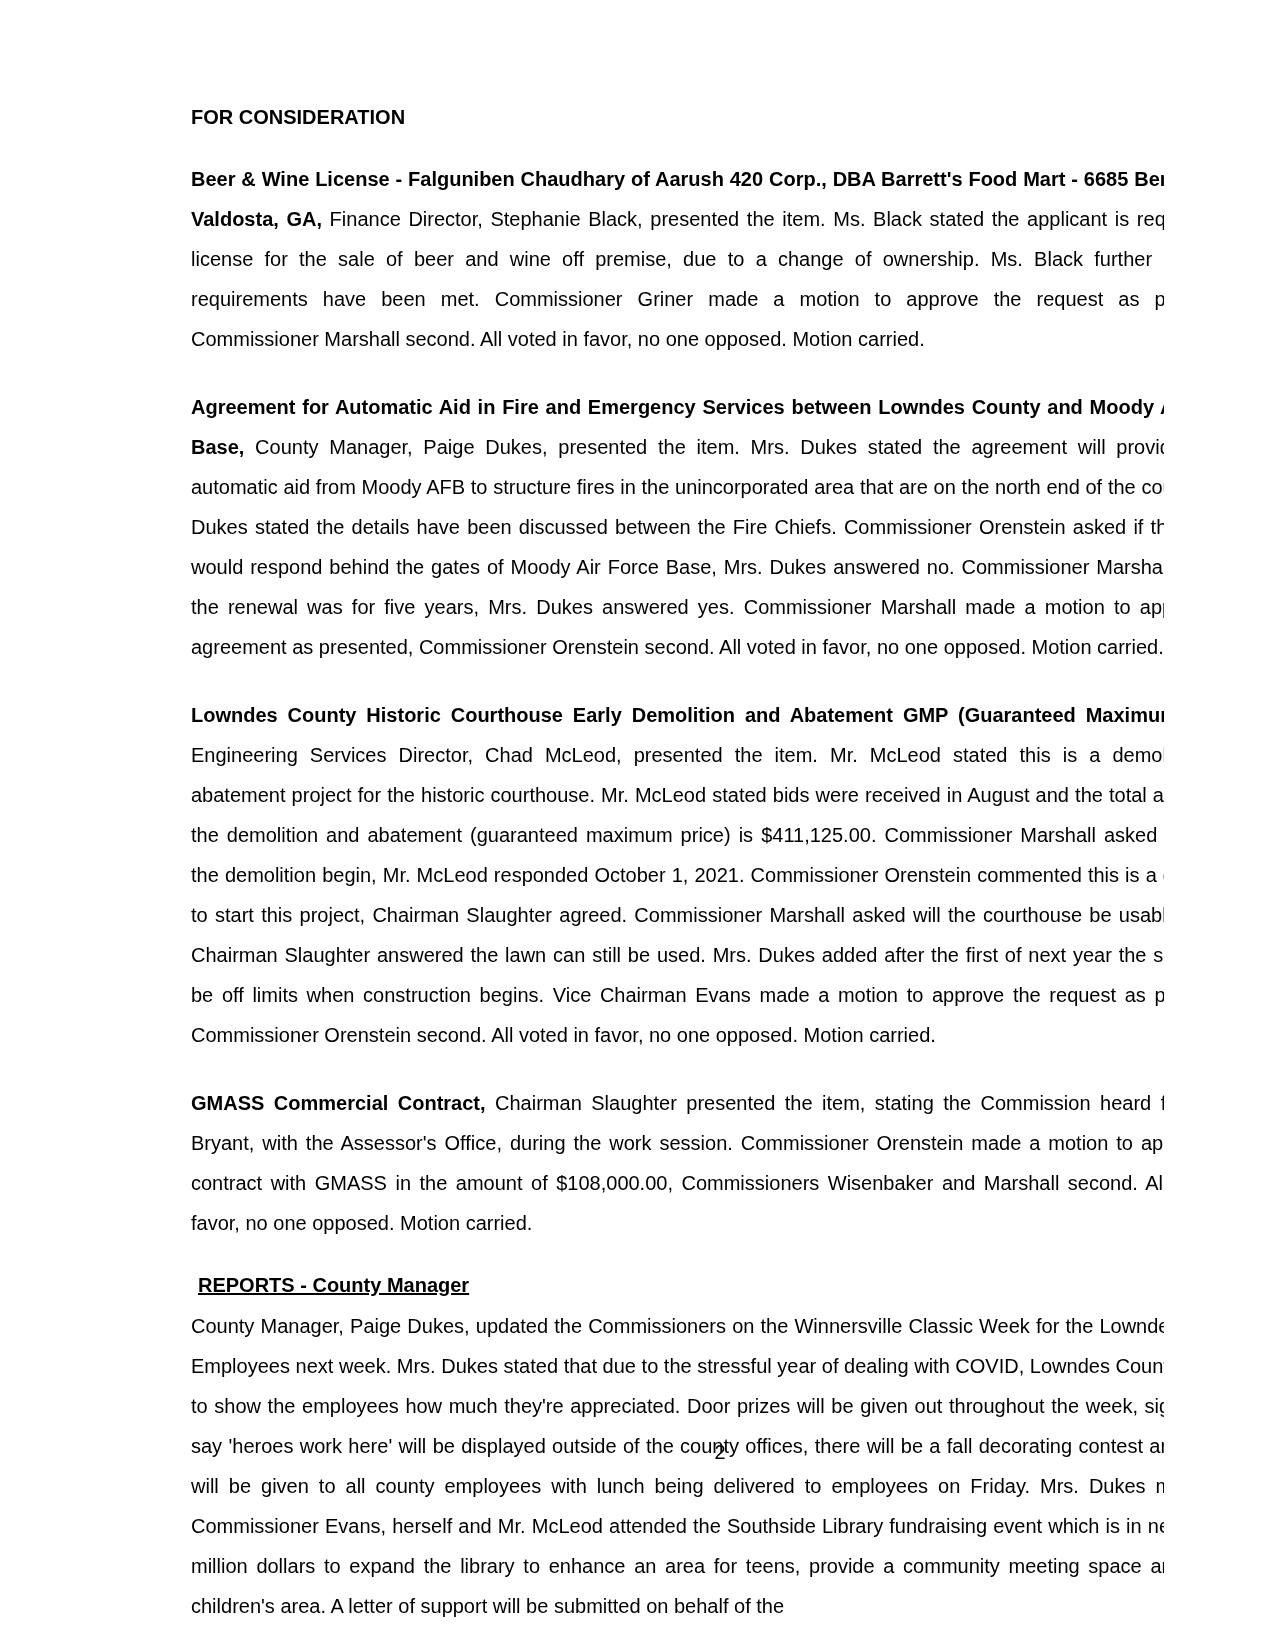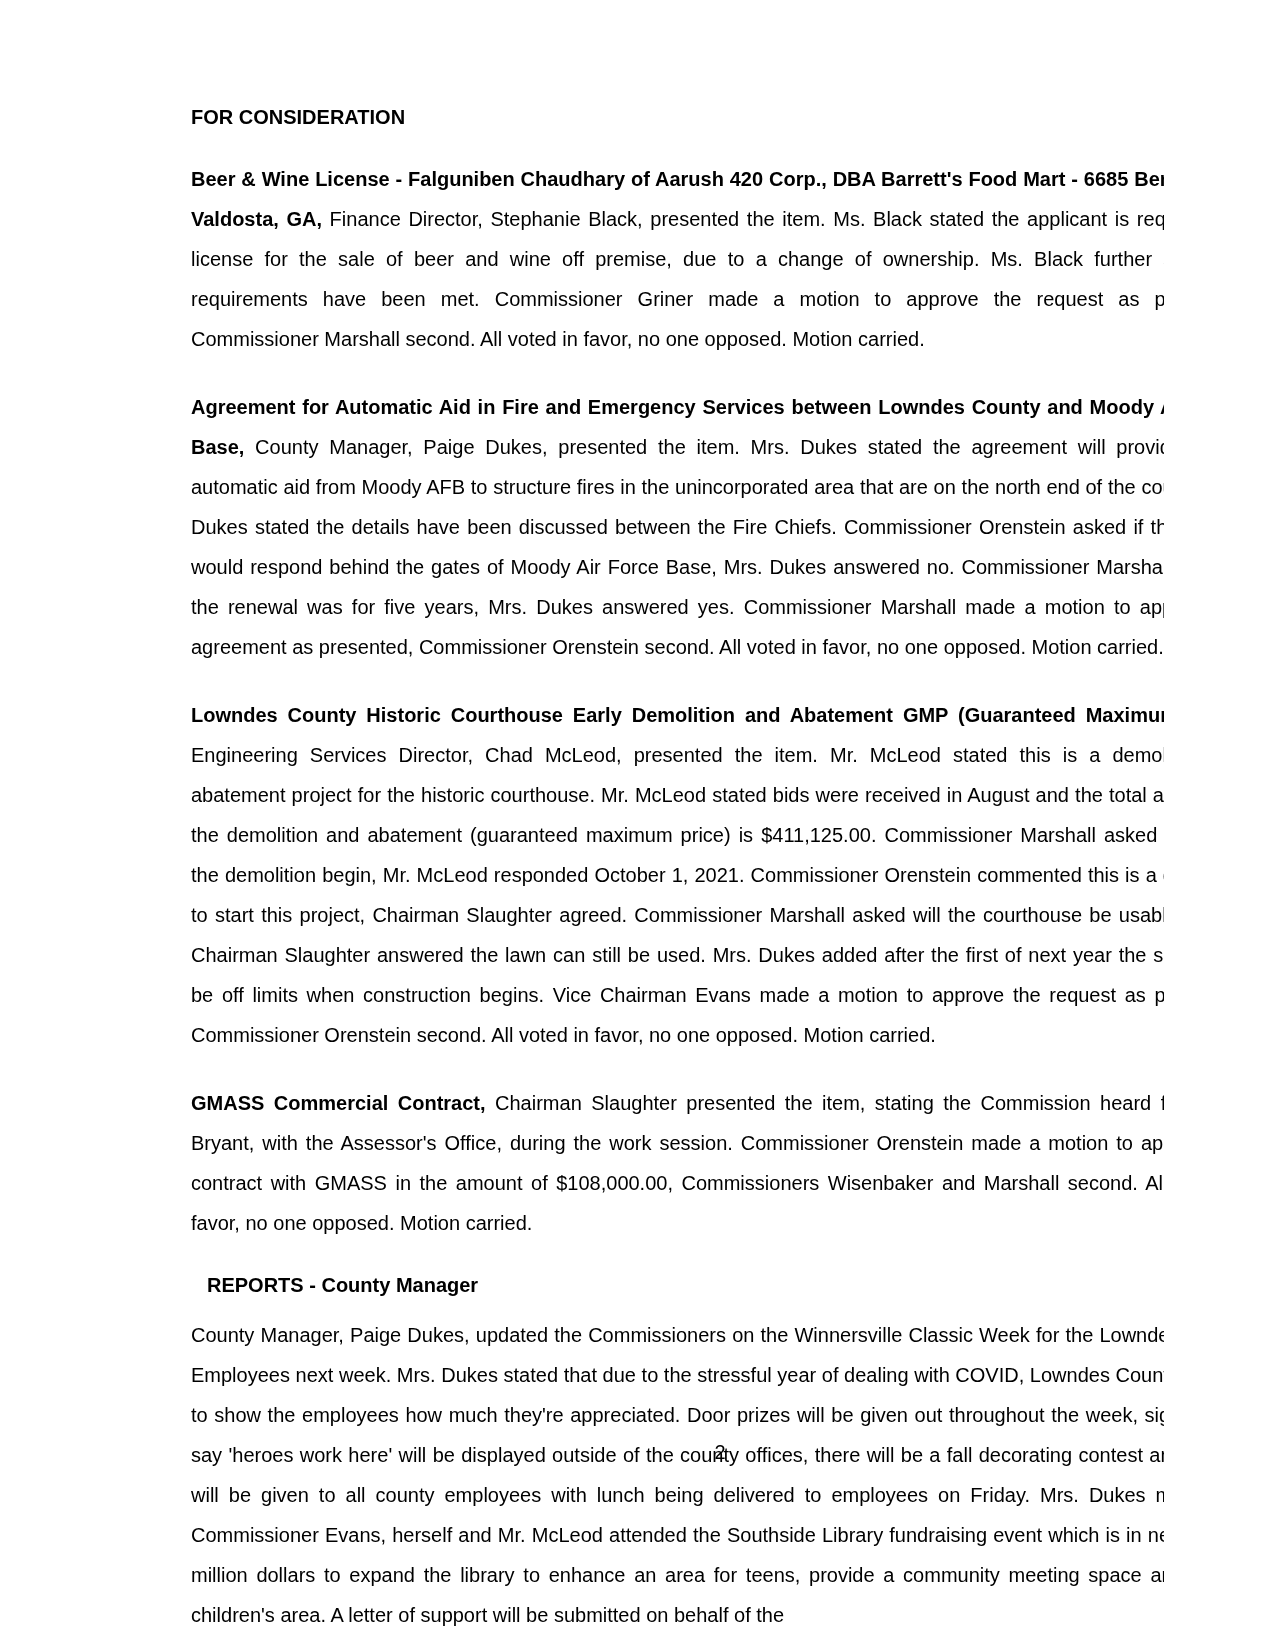--- a/index.html
+++ b/index.html
@@ -36,21 +36,22 @@
     text-align: justify;
     margin: 0 0 28px 0;
   }
   .para b {
     font-weight: bold;
   }
   .subheading {
     font-size: 20px;
     font-weight: bold;
     line-height: 28px;
-    margin: 16px;
+    margin: 7px;
+    text-decoration: underline;
   }
   .para.last {
     margin-bottom: 8px;
   }
   .page-number {
     position: absolute;
     top: 1438px;
     left: 80px;
     width: 1058px;
     text-align: center;

